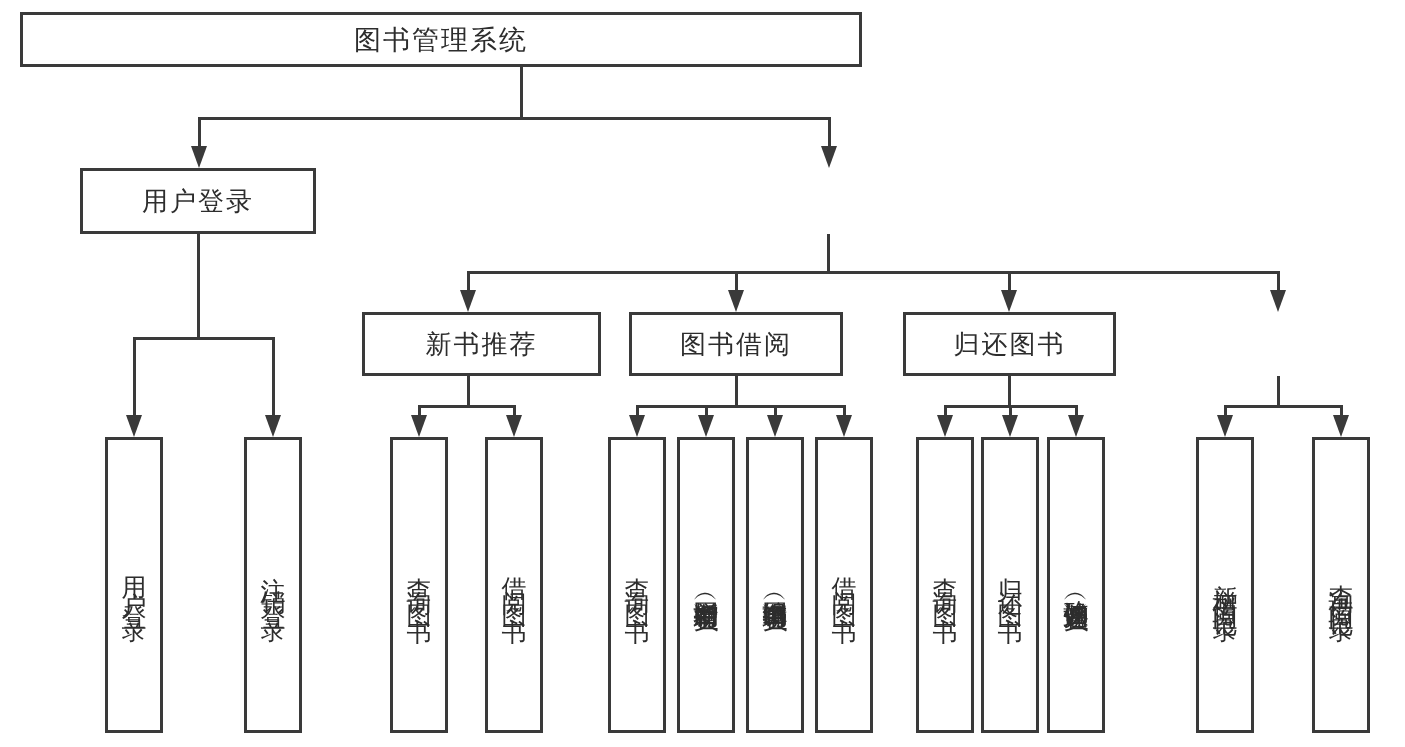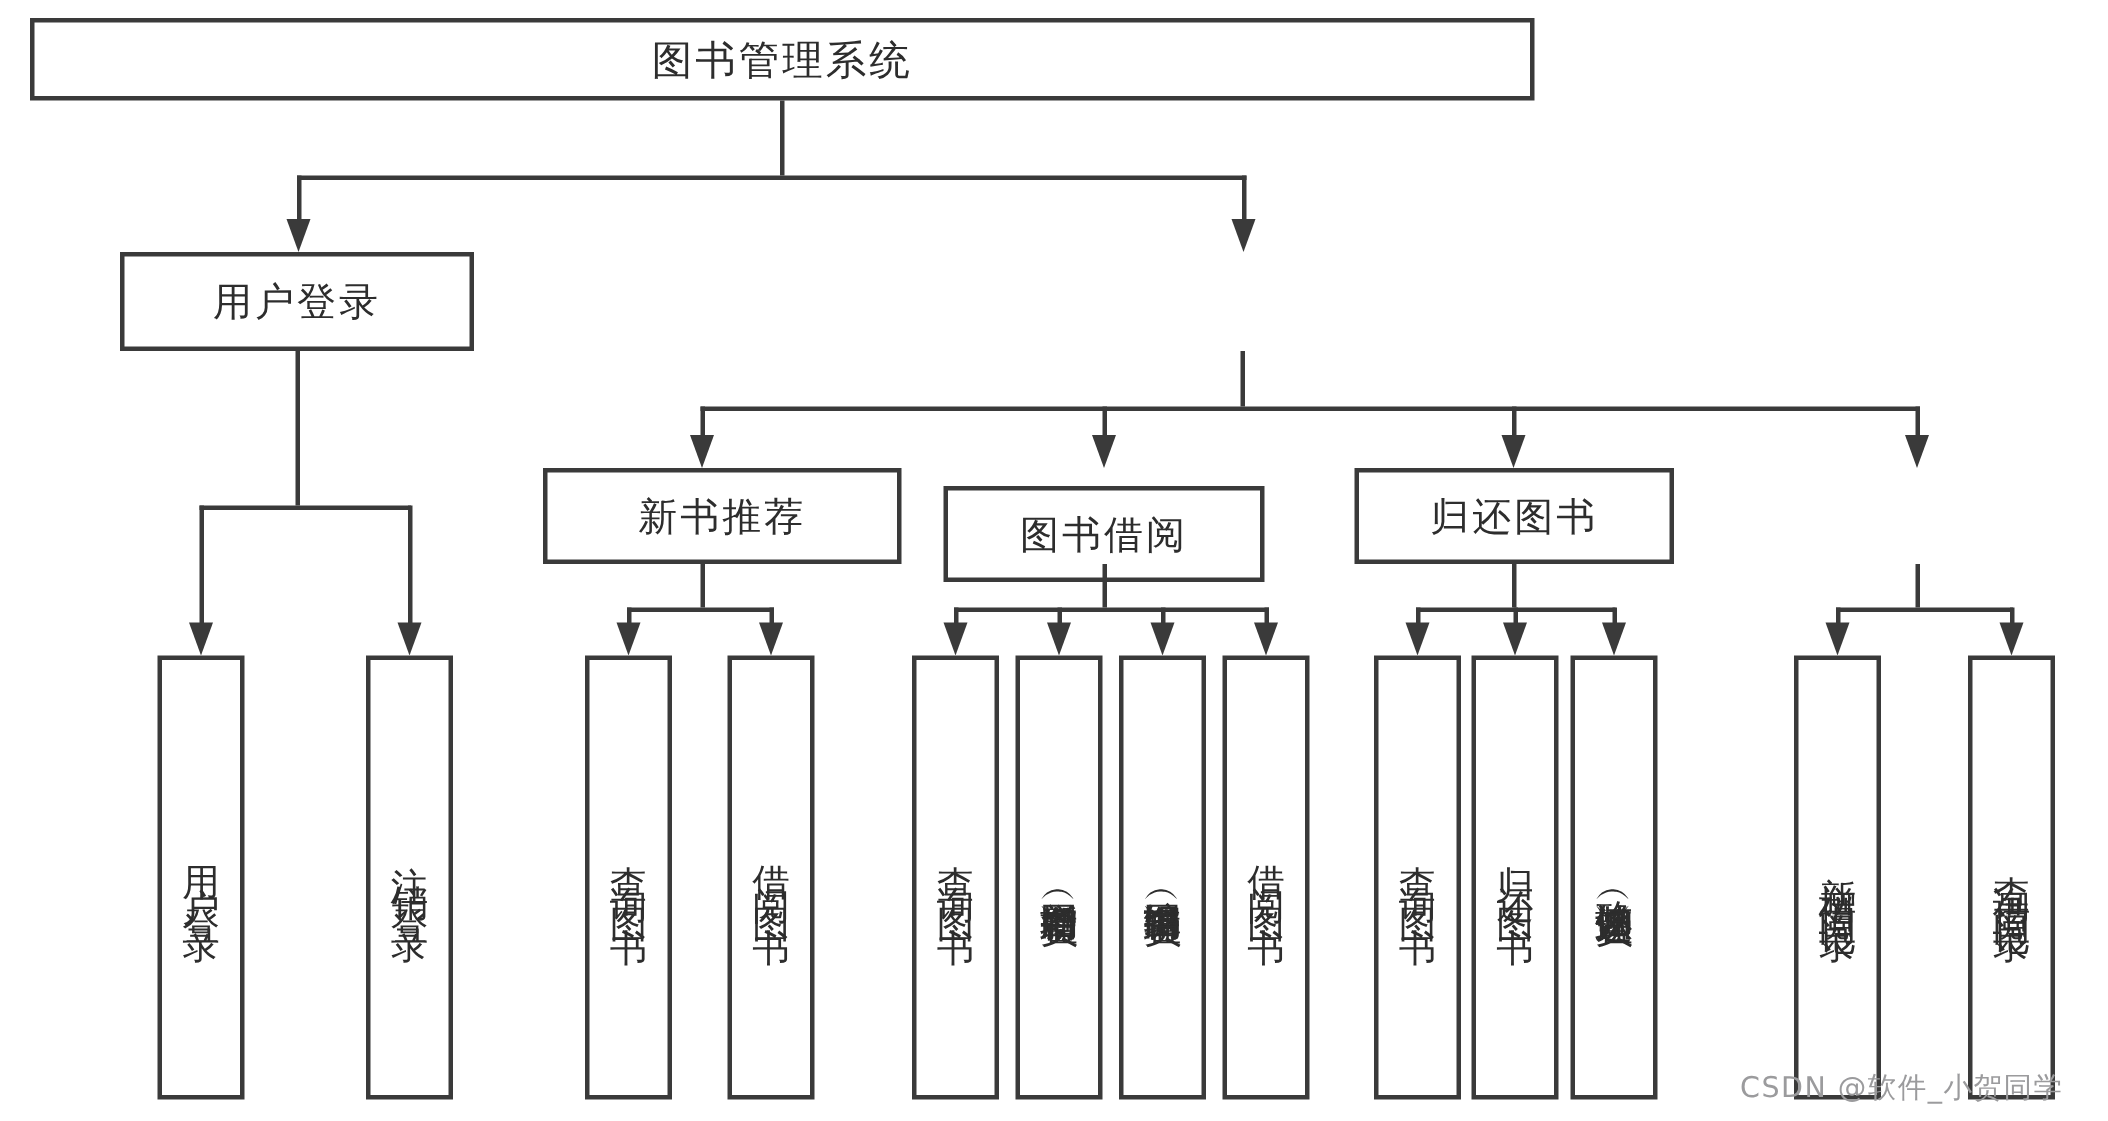--- a/index.html
+++ b/index.html
@@ -49,21 +49,21 @@
     color:#9b9b9d;
     letter-spacing:1px;
     white-space:nowrap;
   }
 </style>
 </head>
 <body>
 
 <div class="canvas">
 
-  <div class="node root" style="left:20px;top:12px;width:1003px;height:55px;">图书管理系统</div>
+  <div class="node root" style="left:20px;top:12px;width:842px;height:55px;">图书管理系统</div>
 
   <div class="v" style="left:520px;top:67px;height:50px;"></div>
   <div class="h" style="left:198px;top:117px;width:633px;"></div>
   <div class="v" style="left:198px;top:117px;height:32px;"></div>
   <div class="a" style="left:191px;top:146px;"></div>
   <div class="v" style="left:828px;top:117px;height:32px;"></div>
   <div class="a" style="left:821px;top:146px;"></div>
 
   <div class="node" style="left:80px;top:168px;width:236px;height:66px;">用户登录</div>
 
@@ -79,21 +79,21 @@
   <div class="v" style="left:467px;top:271px;height:21px;"></div>
   <div class="a" style="left:460px;top:290px;"></div>
   <div class="v" style="left:735px;top:271px;height:21px;"></div>
   <div class="a" style="left:728px;top:290px;"></div>
   <div class="v" style="left:1008px;top:271px;height:21px;"></div>
   <div class="a" style="left:1001px;top:290px;"></div>
   <div class="v" style="left:1277px;top:271px;height:21px;"></div>
   <div class="a" style="left:1270px;top:290px;"></div>
 
   <div class="node" style="left:362px;top:312px;width:239px;height:64px;">新书推荐</div>
-  <div class="node" style="left:629px;top:324px;width:214px;height:64px;font-family:Liberation Mono, monospace;">图书借阅</div>
+  <div class="node" style="left:629px;top:312px;width:214px;height:64px;font-family:Liberation Mono, monospace;">图书借阅</div>
   <div class="node" style="left:903px;top:312px;width:213px;height:64px;">归还图书</div>
 
   <div class="v" style="left:467px;top:376px;height:29px;"></div>
   <div class="h" style="left:418px;top:405px;width:98px;"></div>
   <div class="v" style="left:418px;top:405px;height:12px;"></div>
   <div class="a" style="left:411px;top:415px;"></div>
   <div class="v" style="left:513px;top:405px;height:12px;"></div>
   <div class="a" style="left:506px;top:415px;"></div>
 
   <div class="v" style="left:735px;top:376px;height:29px;"></div>
@@ -134,15 +134,14 @@
   <div class="node leaf ls9" style="left:746px;top:437px;width:58px;height:296px;">编辑图书（管理员）</div>
   <div class="node leaf ls4" style="left:815px;top:437px;width:58px;height:296px;">借阅图书</div>
 
   <div class="node leaf ls4" style="left:916px;top:437px;width:58px;height:296px;">查询图书</div>
   <div class="node leaf ls4" style="left:981px;top:437px;width:58px;height:296px;">归还图书</div>
   <div class="node leaf ls9" style="left:1047px;top:437px;width:58px;height:296px;">确认归还（管理员）</div>
 
   <div class="node leaf ls6" style="left:1196px;top:437px;width:58px;height:296px;">新增借阅记录</div>
   <div class="node leaf ls6" style="left:1312px;top:437px;width:58px;height:296px;">查询借阅记录</div>
 
-  <div class="watermark">CSDN @软件_小贺同学</div>
 
 </div>
 
 </body></html>

